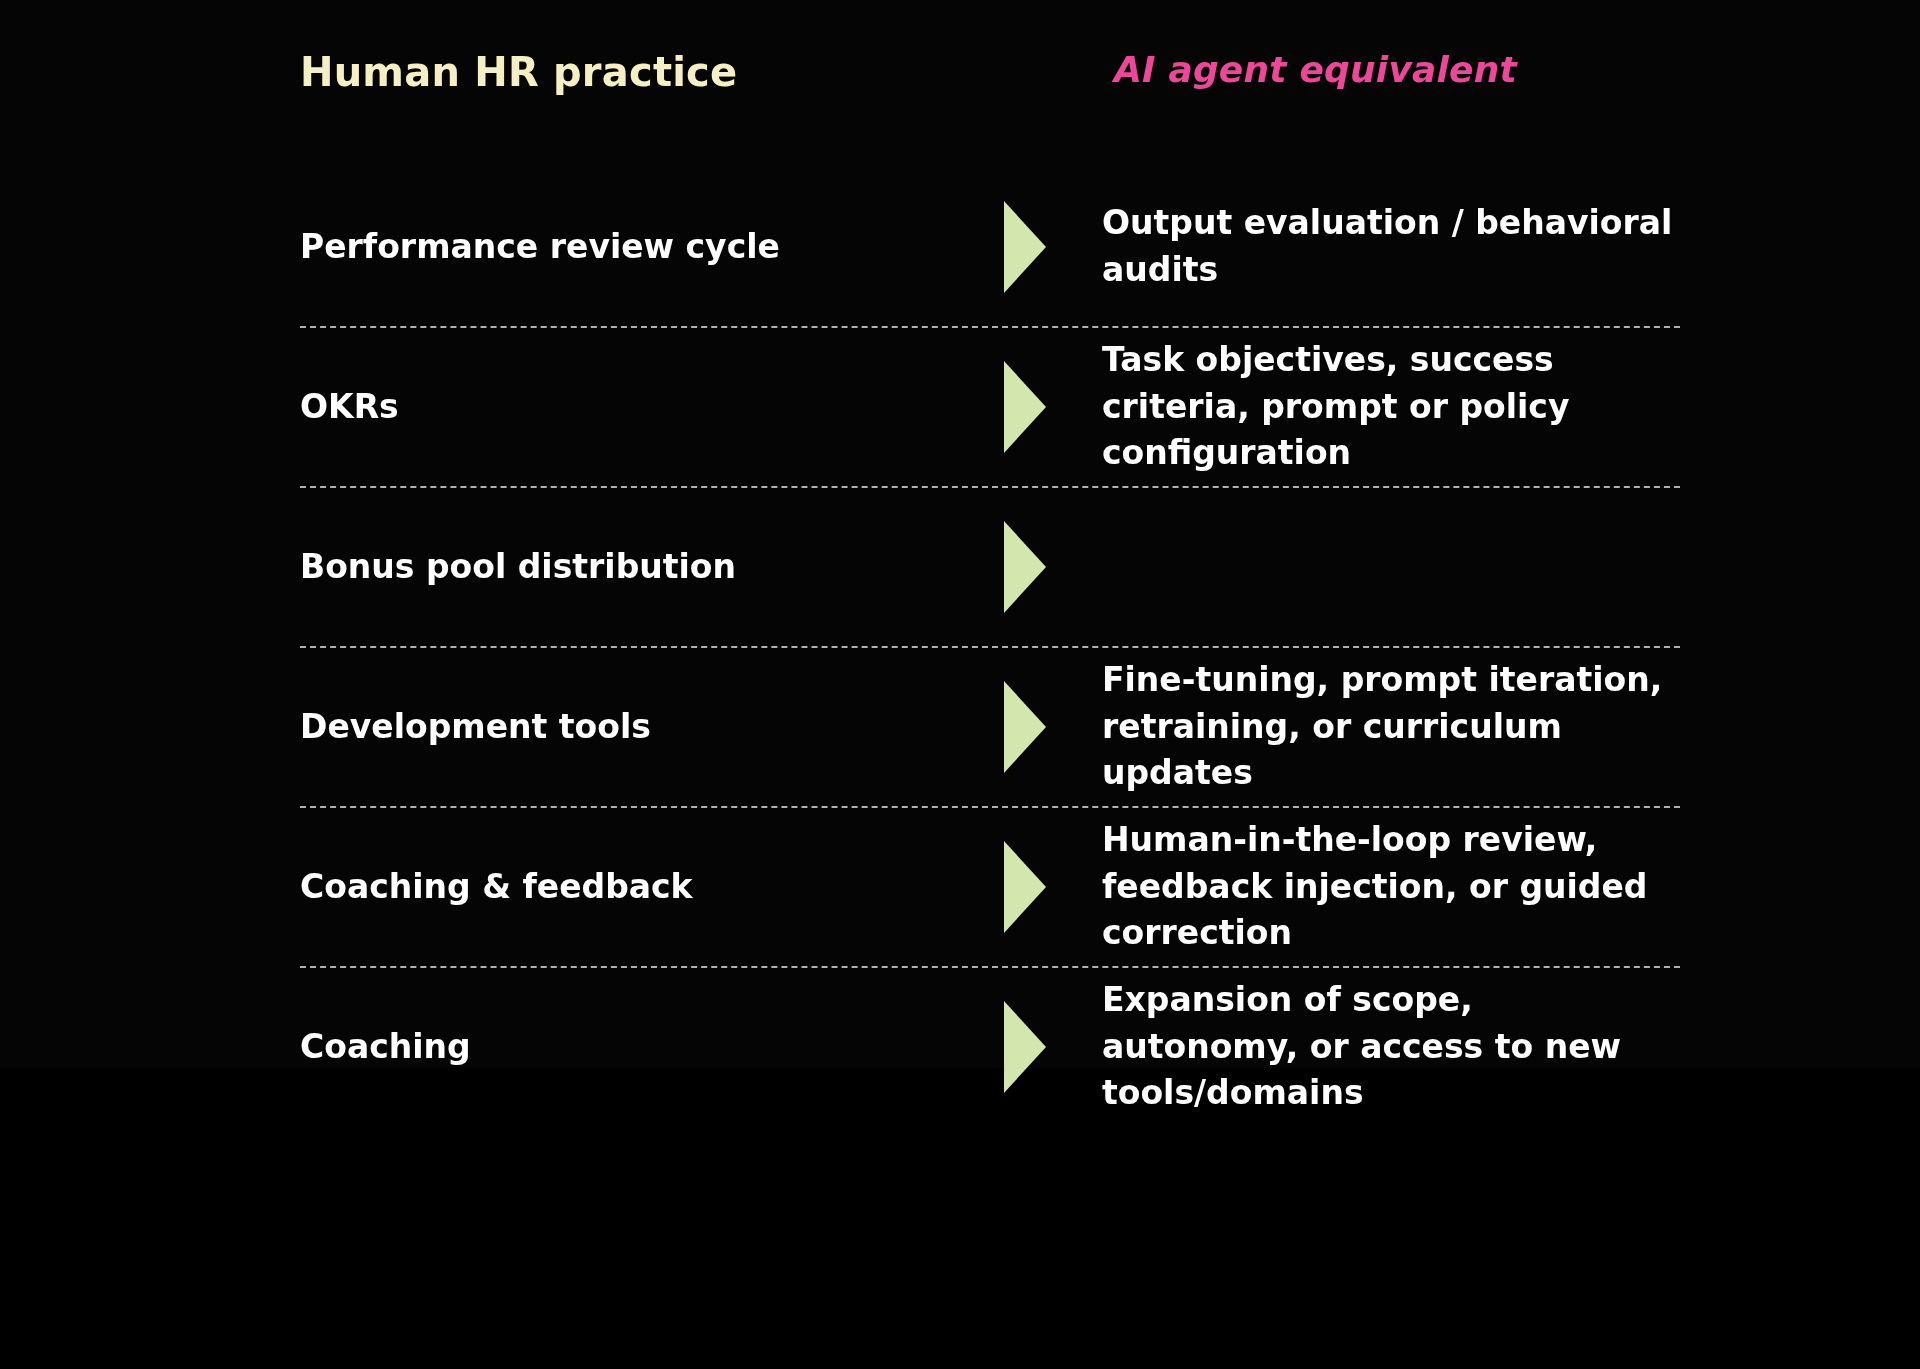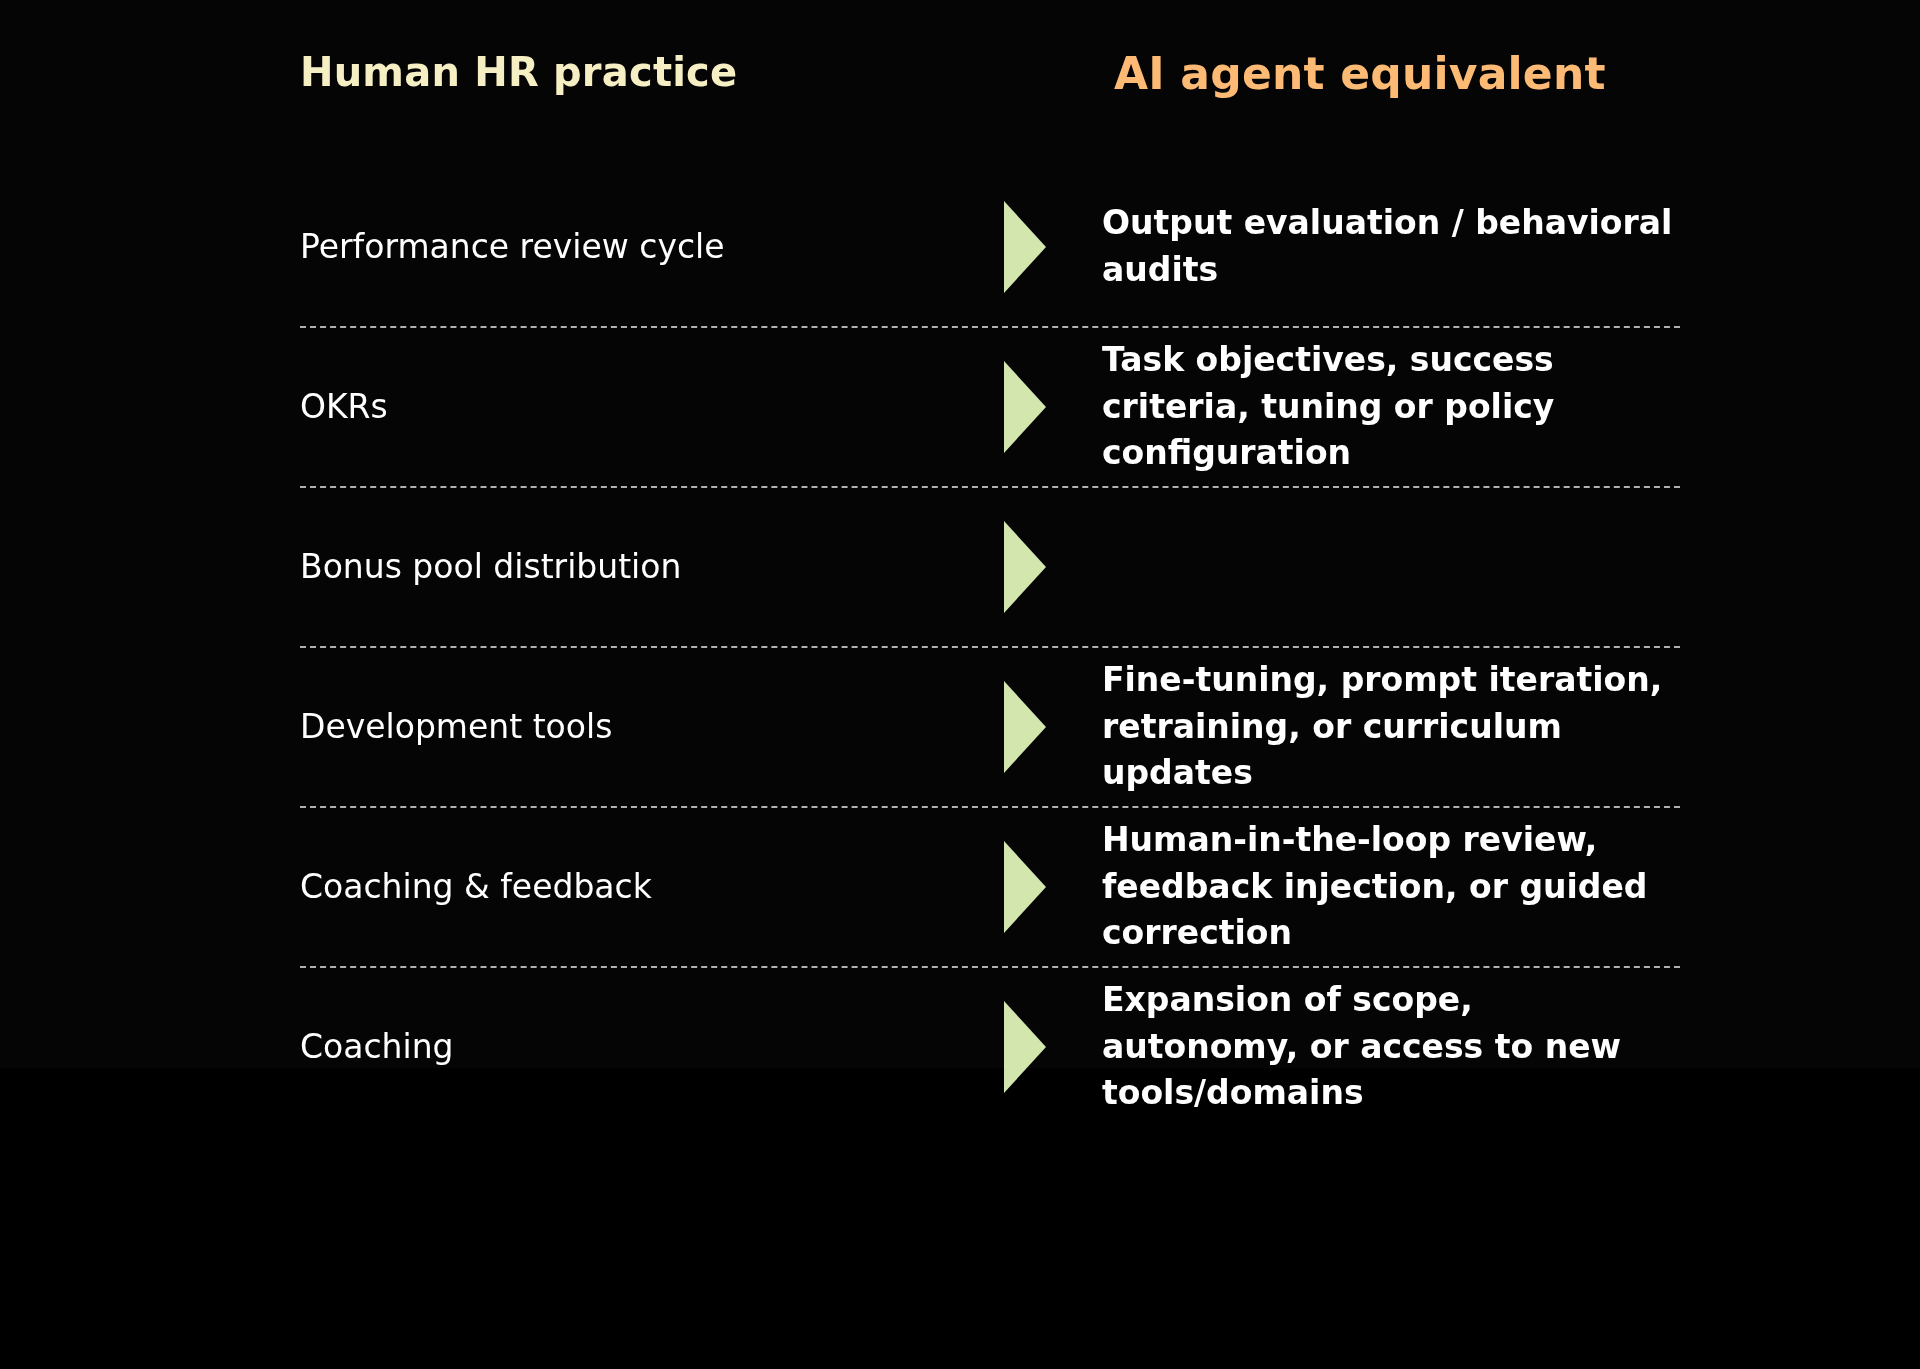--- a/index.html
+++ b/index.html
@@ -52,35 +52,36 @@
     padding-left: 12px;
   }
   .head-left {
     font-size: 40px;
     font-weight: 700;
     color: #f7efc4;
     letter-spacing: 0.2px;
     line-height: 1.2;
   }
   .head-right {
-    font-size: 44px;
+    font-size: 36px;
     font-weight: 700;
-    color: #fdba74;
+    color: #ec4899;
     letter-spacing: 0.2px;
     line-height: 1.2;
     padding-left: 12px;
+    font-style: italic;
   }
   .row {
     display: flex;
     align-items: center;
     min-height: 158px;
   }
   .row-label {
     font-size: 33px;
-    font-weight: 400;
+    font-weight: 700;
     color: #ffffff;
     line-height: 1.35;
   }
   .row-value {
     font-size: 33px;
     font-weight: 700;
     color: #ffffff;
     line-height: 1.42;
     max-width: 620px;
   }
@@ -128,21 +129,21 @@
     <div class="divider"></div>
 
     <div class="row">
       <div class="col-left">
         <div class="row-label">OKRs</div>
       </div>
       <div class="col-arrow">
         <div class="arrow"></div>
       </div>
       <div class="col-right">
-        <div class="row-value">Task objectives, success criteria, tuning or policy configuration</div>
+        <div class="row-value">Task objectives, success criteria, prompt or policy configuration</div>
       </div>
     </div>
     <div class="divider"></div>
 
     <div class="row">
       <div class="col-left">
         <div class="row-label">Bonus pool distribution</div>
       </div>
       <div class="col-arrow">
         <div class="arrow"></div>

